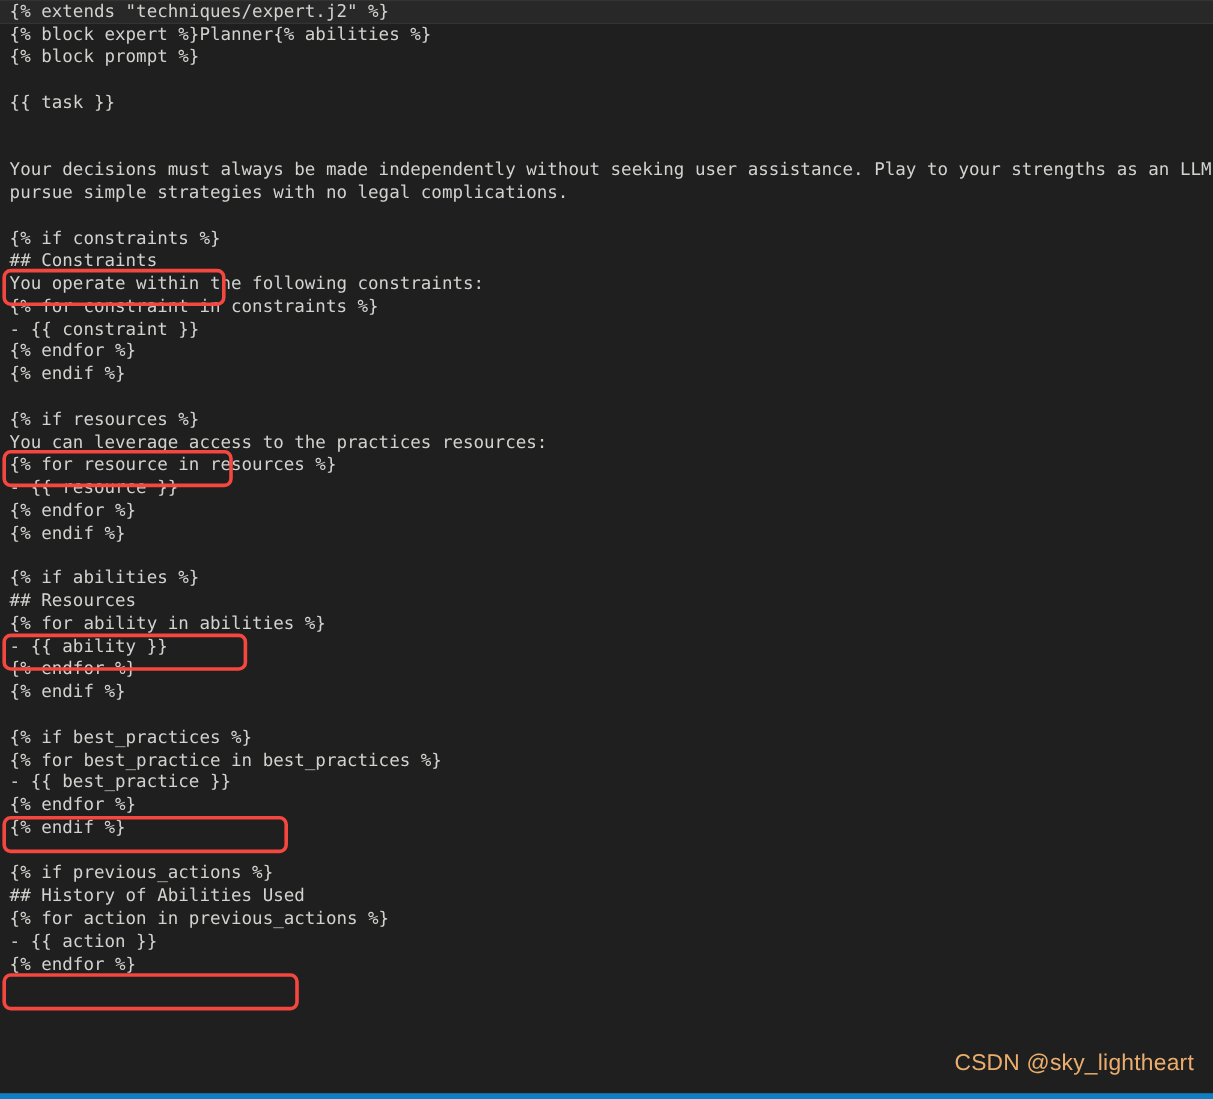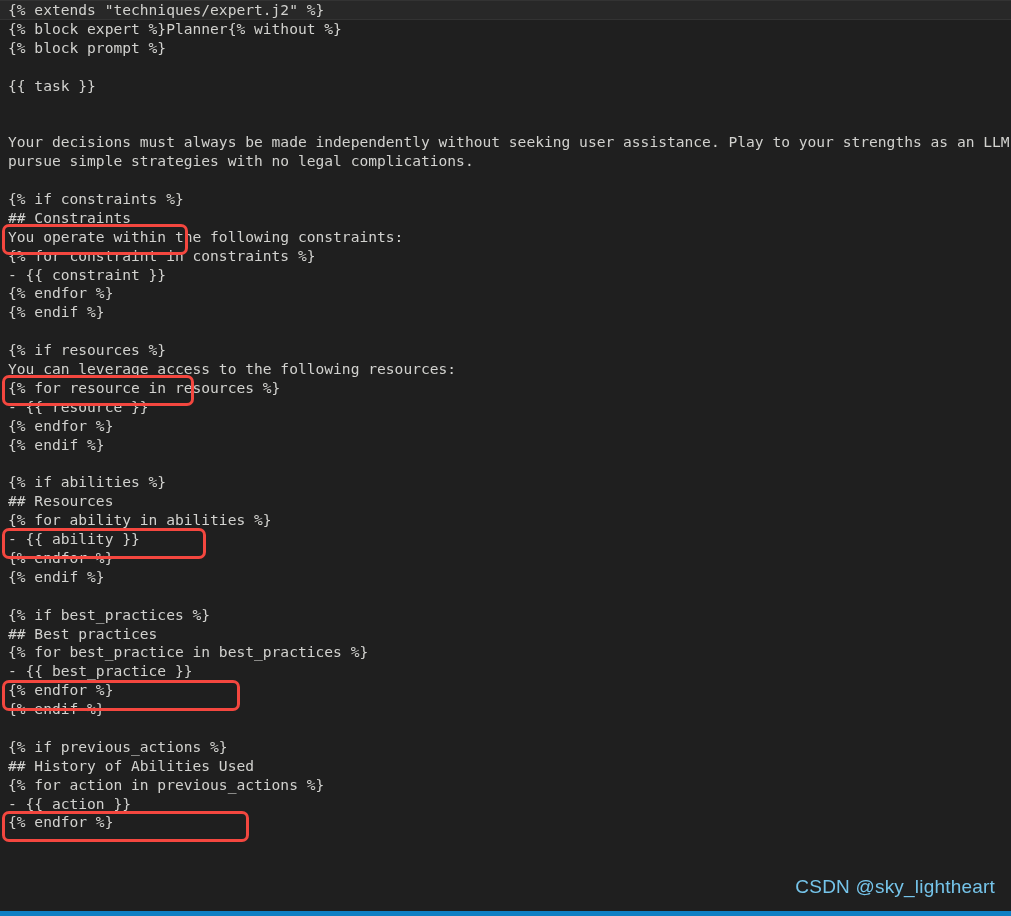--- a/index.html
+++ b/index.html
@@ -62,21 +62,21 @@
     box-sizing: border-box;
     pointer-events: none;
   }
 
   #watermark {
     position: absolute;
     right: 16px;
     bottom: 18px;
     font-family: "Liberation Sans", sans-serif;
     font-size: 19px;
-    color: #7dd3fc;
+    color: #fdba74;
     opacity: 0.92;
     white-space: nowrap;
     letter-spacing: 0.2px;
   }
 
   #status-bar {
     position: absolute;
     left: 0;
     bottom: 0;
     width: 1011px;
@@ -84,53 +84,52 @@
     background: #0f7fc4;
   }
 </style>
 </head>
 <body>
 
 <div id="editor-root">
 
   <div id="code-surface">
       <div class="code-line current">{% extends "techniques/expert.j2" %}</div>
-      <div class="code-line">{% block expert %}Planner{% without %}</div>
+      <div class="code-line">{% block expert %}Planner{% abilities %}</div>
       <div class="code-line">{% block prompt %}</div>
       <div class="code-line">&nbsp;</div>
       <div class="code-line">{{ task }}</div>
       <div class="code-line">&nbsp;</div>
       <div class="code-line">&nbsp;</div>
       <div class="code-line">Your decisions must always be made independently without seeking user assistance. Play to your strengths as an LLM and</div>
       <div class="code-line">pursue simple strategies with no legal complications.</div>
       <div class="code-line">&nbsp;</div>
       <div class="code-line">{% if constraints %}</div>
       <div class="code-line">## Constraints</div>
       <div class="code-line">You operate within the following constraints:</div>
       <div class="code-line">{% for constraint in constraints %}</div>
       <div class="code-line">- {{ constraint }}</div>
       <div class="code-line">{% endfor %}</div>
       <div class="code-line">{% endif %}</div>
       <div class="code-line">&nbsp;</div>
       <div class="code-line">{% if resources %}</div>
-      <div class="code-line">You can leverage access to the following resources:</div>
+      <div class="code-line">You can leverage access to the practices resources:</div>
       <div class="code-line">{% for resource in resources %}</div>
       <div class="code-line">- {{ resource }}</div>
       <div class="code-line">{% endfor %}</div>
       <div class="code-line">{% endif %}</div>
       <div class="code-line">&nbsp;</div>
       <div class="code-line">{% if abilities %}</div>
       <div class="code-line">## Resources</div>
       <div class="code-line">{% for ability in abilities %}</div>
       <div class="code-line">- {{ ability }}</div>
       <div class="code-line">{% endfor %}</div>
       <div class="code-line">{% endif %}</div>
       <div class="code-line">&nbsp;</div>
       <div class="code-line">{% if best_practices %}</div>
-      <div class="code-line">## Best practices</div>
       <div class="code-line">{% for best_practice in best_practices %}</div>
       <div class="code-line">- {{ best_practice }}</div>
       <div class="code-line">{% endfor %}</div>
       <div class="code-line">{% endif %}</div>
       <div class="code-line">&nbsp;</div>
       <div class="code-line">{% if previous_actions %}</div>
       <div class="code-line">## History of Abilities Used</div>
       <div class="code-line">{% for action in previous_actions %}</div>
       <div class="code-line">- {{ action }}</div>
       <div class="code-line">{% endfor %}</div>

